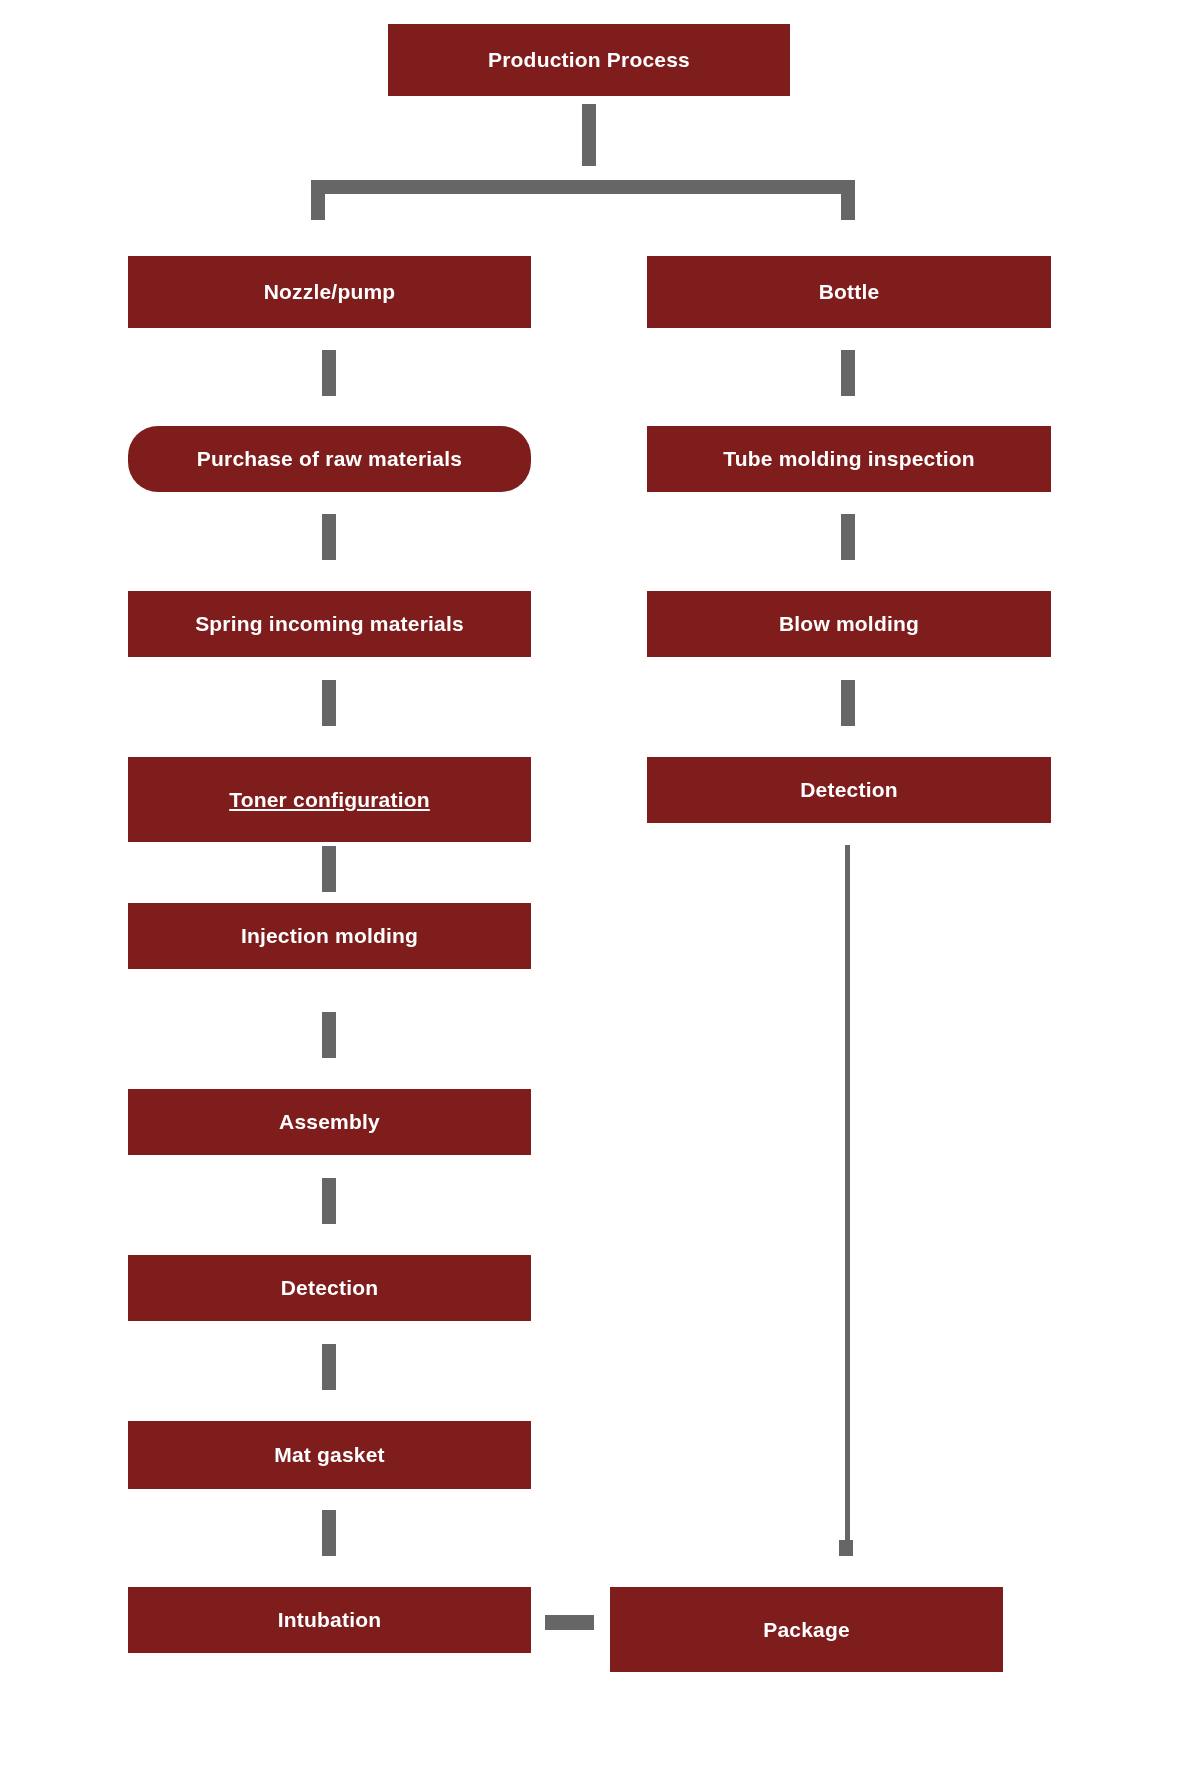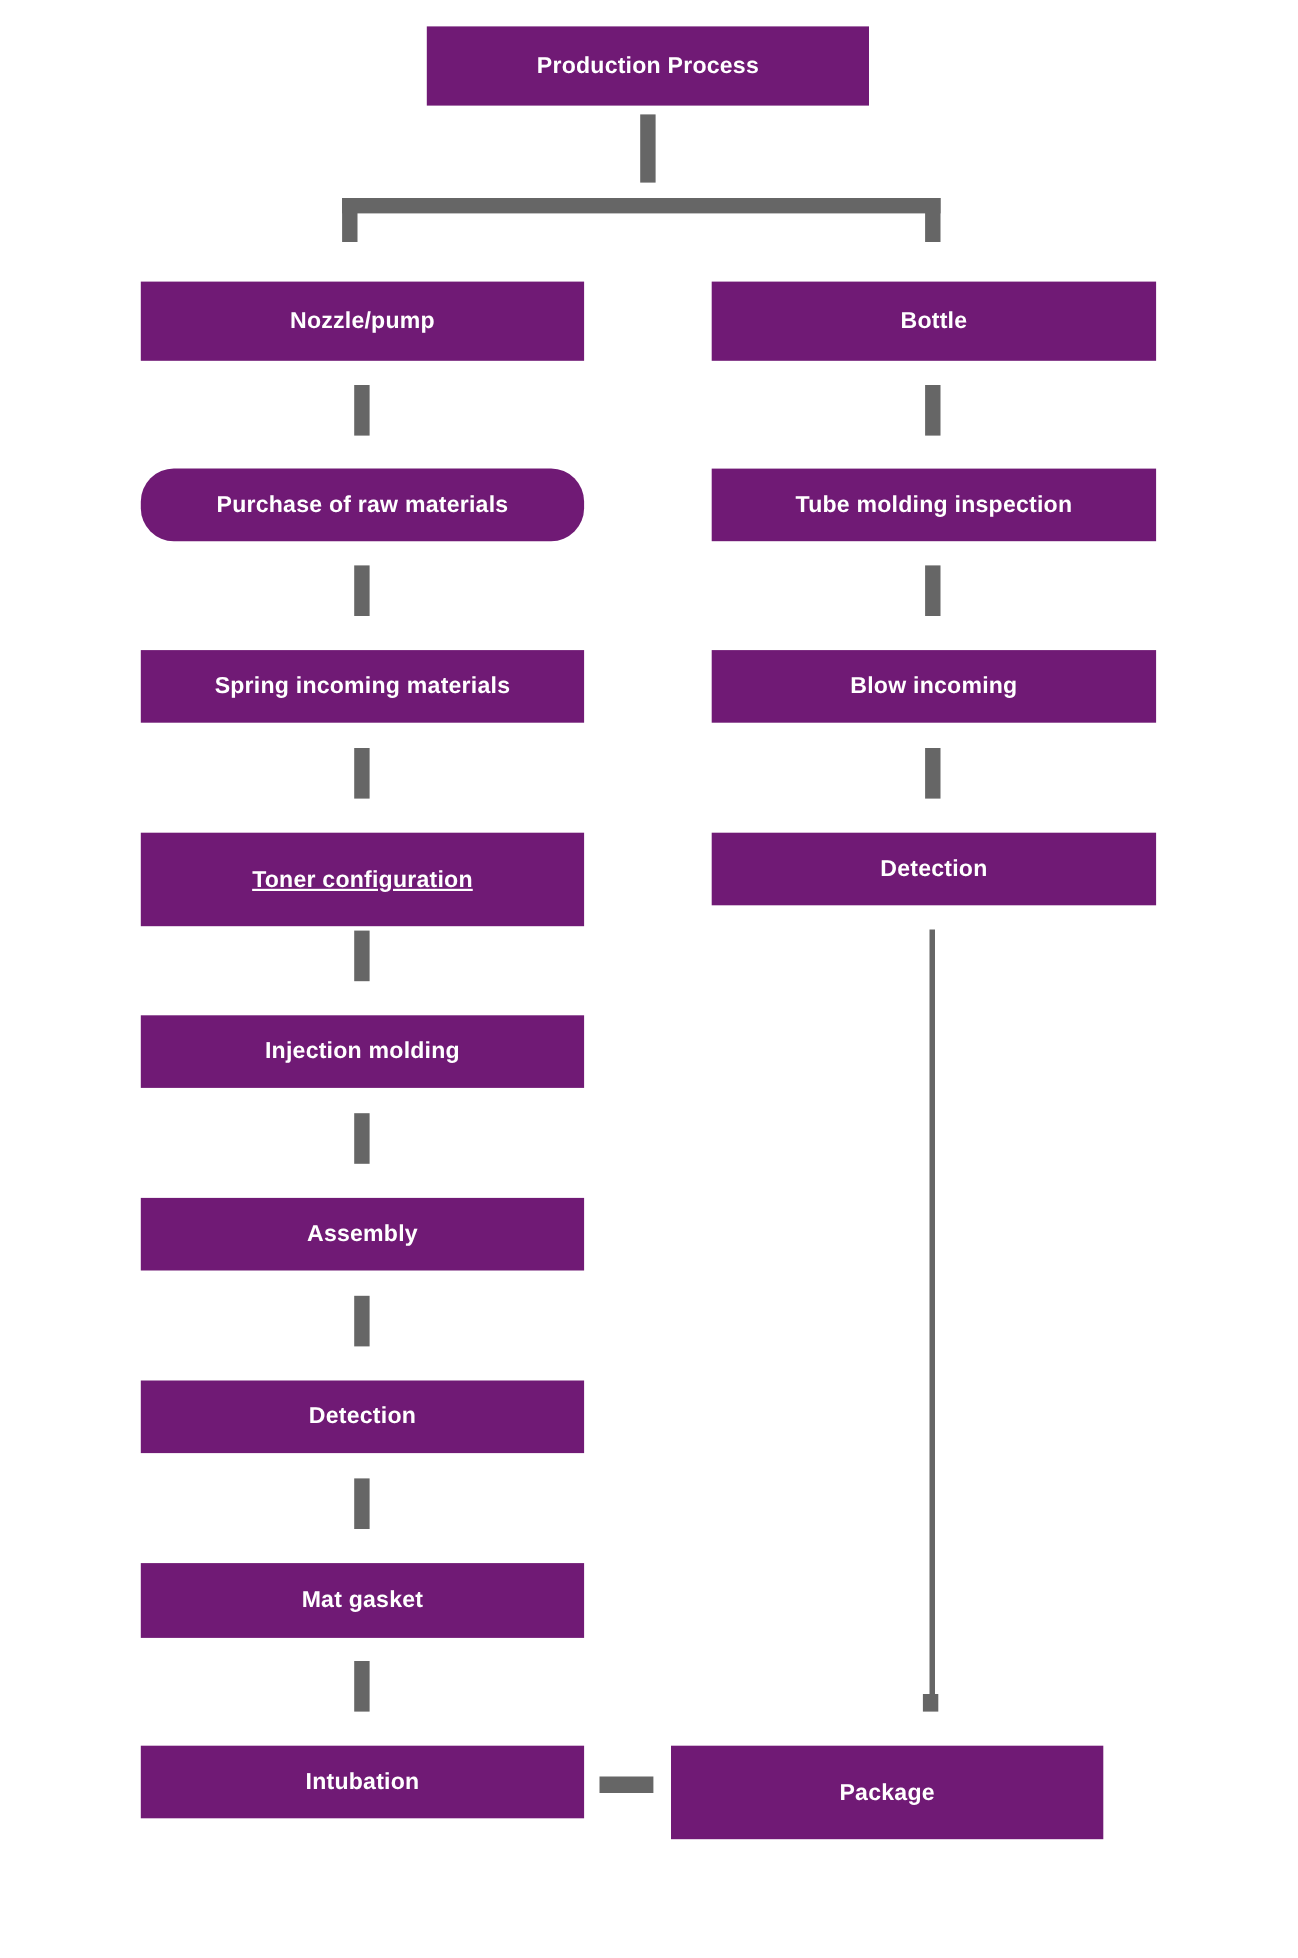--- a/index.html
+++ b/index.html
@@ -15,21 +15,21 @@
   #canvas {
     position: relative;
     width: 1180px;
     height: 1780px;
     background: #ffffff;
     overflow: hidden;
   }
   .node {
     position: absolute;
     box-sizing: border-box;
-    background: #701a75;
+    background: #7f1d1d;
     color: #ffffff;
     display: flex;
     align-items: center;
     justify-content: center;
     text-align: center;
     font-weight: bold;
     font-size: 21px;
     letter-spacing: 0.2px;
     line-height: 1.2;
     padding: 2px 8px;
@@ -72,41 +72,41 @@
 
   <div class="node" style="left:128px; top:426px; width:403px; height:66px;border-radius:30px;">Purchase of raw materials</div>
   <div class="conn conn-v" style="left:322px; top:514px; height:46px;"></div>
 
   <div class="node" style="left:128px; top:591px; width:403px; height:66px;">Spring incoming materials</div>
   <div class="conn conn-v" style="left:322px; top:680px; height:46px;"></div>
 
   <div class="node" style="left:128px; top:757px; width:403px; height:85px;text-decoration:underline;">Toner configuration</div>
   <div class="conn conn-v" style="left:322px; top:846px; height:46px;"></div>
 
-  <div class="node" style="left:128px; top:923px; width:403px; height:66px;">Injection molding</div>
+  <div class="node" style="left:128px; top:903px; width:403px; height:66px;">Injection molding</div>
   <div class="conn conn-v" style="left:322px; top:1012px; height:46px;"></div>
 
   <div class="node small-caps-a" style="left:128px; top:1089px; width:403px; height:66px;">Assembly</div>
   <div class="conn conn-v" style="left:322px; top:1178px; height:46px;"></div>
 
   <div class="node" style="left:128px; top:1255px; width:403px; height:66px;">Detection</div>
   <div class="conn conn-v" style="left:322px; top:1344px; height:46px;"></div>
 
   <div class="node" style="left:128px; top:1421px; width:403px; height:68px;">Mat gasket</div>
   <div class="conn conn-v" style="left:322px; top:1510px; height:46px;"></div>
 
   <div class="node" style="left:647px; top:256px; width:404px; height:72px;">Bottle</div>
 
   <div class="node" style="left:128px; top:1587px; width:403px; height:66px;">Intubation</div>
   <div class="conn conn-v" style="left:841px; top:350px; height:46px;"></div>
 
   <div class="node" style="left:647px; top:426px; width:404px; height:66px;">Tube molding inspection</div>
   <div class="conn conn-v" style="left:841px; top:514px; height:46px;"></div>
 
-  <div class="node" style="left:647px; top:591px; width:404px; height:66px;">Blow incoming</div>
+  <div class="node" style="left:647px; top:591px; width:404px; height:66px;">Blow molding</div>
   <div class="conn conn-v" style="left:841px; top:680px; height:46px;"></div>
 
   <div class="node" style="left:647px; top:757px; width:404px; height:66px;">Detection</div>
 
   <div class="conn conn-v thin" style="left:845px; top:845px; height:710px;"></div>
   <div class="conn conn-v" style="left:839px; top:1540px; height:16px;"></div>
 
   <div class="node" style="left:610px; top:1587px; width:393px; height:85px;">Package</div>
 
   <div class="conn conn-h stub" style="left:545px; top:1615px; width:49px;"></div>

